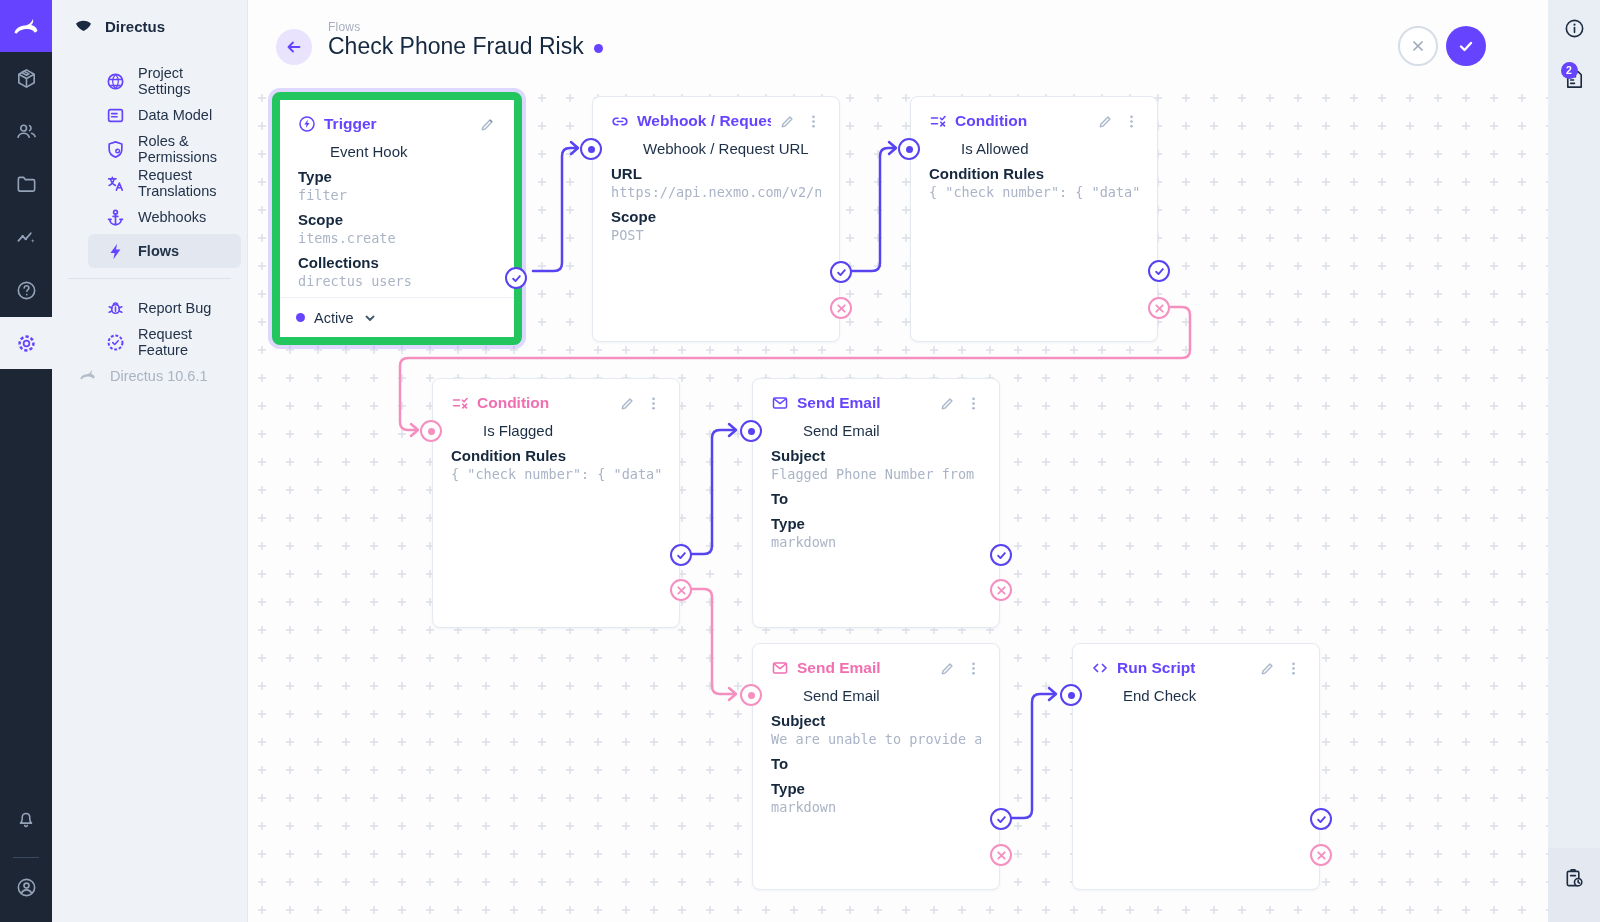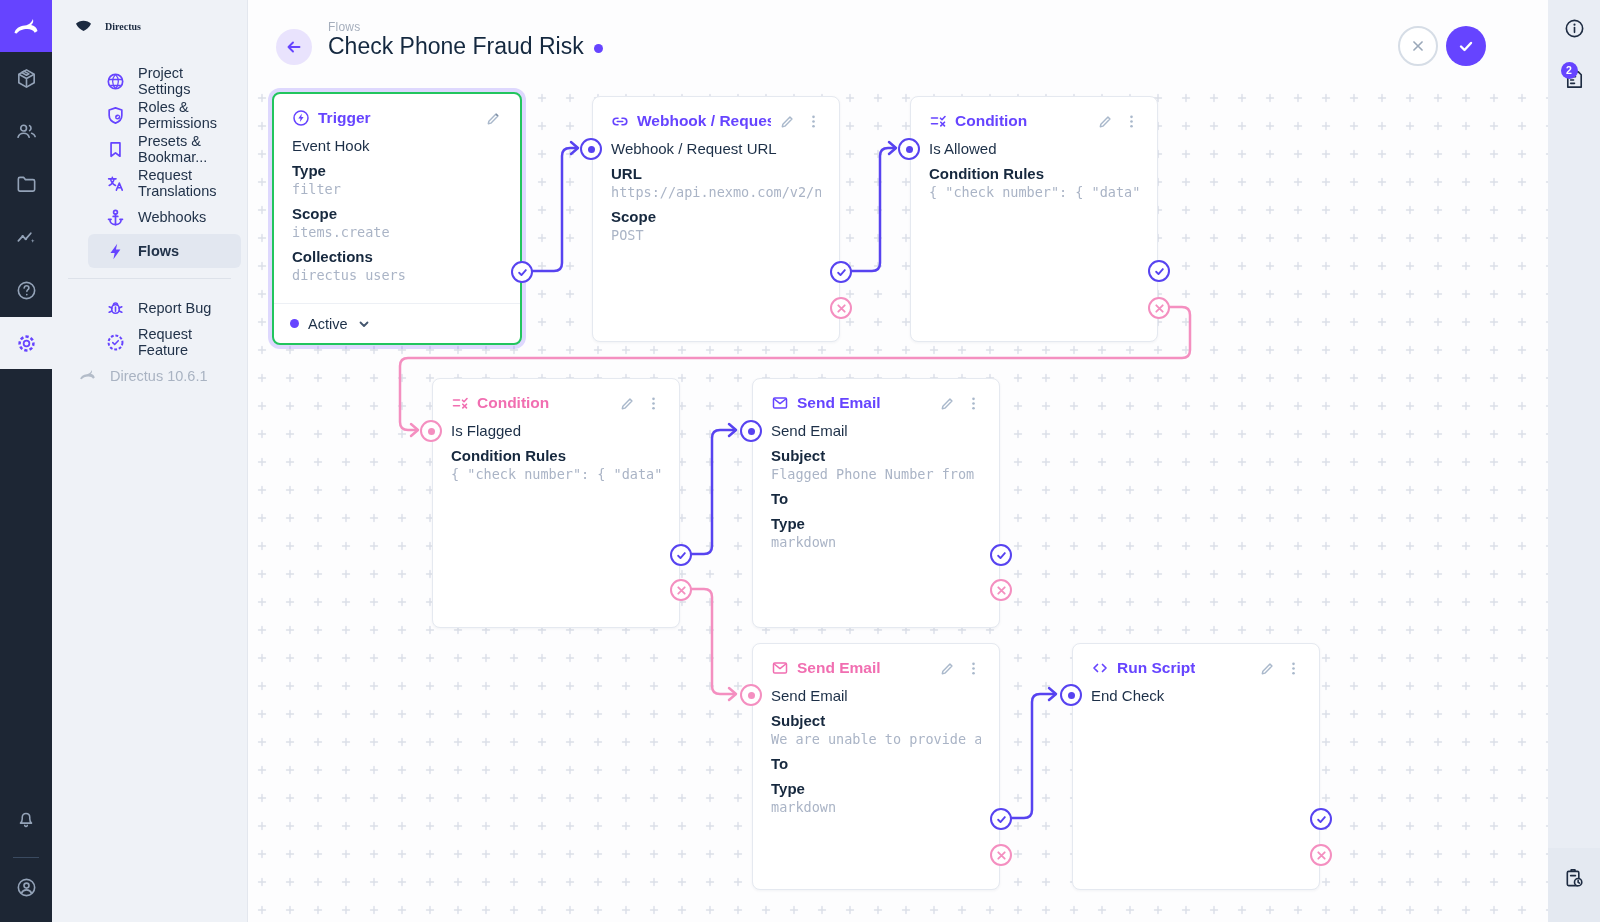--- a/index.html
+++ b/index.html
@@ -12,21 +12,21 @@
   .mod-icons { position:absolute; top:52px; left:0; width:52px; }
   .mod-btn { width:52px; height:53px; display:flex; align-items:center; justify-content:center; color:#94a3b8; cursor:pointer; }
   .mod-btn svg { display:block; }
   .settings-slot { position:absolute; top:317px; left:0; width:52px; height:52px; background:#eff2f7; display:flex; align-items:center; justify-content:center; color:#6644ff; cursor:pointer; }
   .rail-bottom { position:absolute; left:0; bottom:0; width:52px; display:flex; flex-direction:column; align-items:center; padding-bottom:18px; }
   .rail-divider { width:26px; height:1px; background:#3a4a60; margin:12px 0; }
 
   
   .sidebar { position:relative; width:196px; height:100%; background:#eff2f7; flex:0 0 196px; border-right:1px solid #e3e7ee; z-index:9; }
   .project-row { height:52px; display:flex; align-items:center; gap:12px; padding-left:22px; }
-  .project-name { font-size:10px; font-weight:700; color:#1b2a40;font-family:Liberation Serif, serif; }
+  .project-name { font-size:15px; font-weight:700; color:#1b2a40; }
   .nav-list { list-style:none; padding-top:12px;padding-left:28px; }
   .nav-item { height:34px; display:flex; align-items:center; gap:13px; padding:0 10px 0 18px; margin:0 6px 0 8px; border-radius:6px; color:#22334a; font-size:14.5px; cursor:pointer; }
   .nav-item .nicon { width:19px; height:19px; color:#6644ff; flex:0 0 19px; display:flex; align-items:center; justify-content:center; }
   .nav-item.active { background:#e2e7f0; font-weight:600; }
   .side-divider { height:1px; background:#dde2ea; margin:10px 16px; }
   .version-row { height:34px; display:flex; align-items:center; gap:13px; padding-left:18px; margin:0 6px 0 8px; color:#a9b3c2; font-size:14.5px;text-align:right; }
   .version-row .nicon { color:#b3bcc9; }
 
   
   .canvas { position:relative; flex:1 1 auto; height:100%; background:#fdfdfe; overflow:hidden; }
@@ -40,29 +40,29 @@
   .hdr-actions { position:absolute; right:62px; top:26px; display:flex; gap:8px; }
   .circle-btn { width:40px; height:40px; border-radius:50%; display:flex; align-items:center; justify-content:center; cursor:pointer; }
   .btn-discard { background:#fff; border:2px solid #d6dde6; color:#9aa8b9; }
   .btn-save { background:#6644ff; color:#fff; }
 
   
   .lines-svg { position:absolute; left:0; top:0; z-index:1; pointer-events:none; }
 
   
   .node { position:absolute; background:#fff; border:1px solid #e5e9f0; border-radius:8px; box-shadow:0 1px 3px rgba(25,45,75,.05); padding:15px 18px; cursor:grab; }
-  .node.trigger-node { border:2px solid #22c55e; box-shadow:0 0 0 4px rgba(102,68,255,.20); }
+  .node.trigger-node { border:8px solid #22c55e; box-shadow:0 0 0 4px rgba(102,68,255,.20); }
   .node-head { display:flex; align-items:center; gap:8px; margin-bottom:10px; }
   .node-title { font-size:15.5px; font-weight:700; color:#6644ff; white-space:nowrap; overflow:hidden; flex:1 1 auto; display:flex; align-items:center; gap:8px; min-width:0; }
   .node-title .ticon { flex:0 0 auto; display:flex; }
   .node-title .ttext { overflow:hidden; white-space:nowrap; }
   .node.pink .node-title { color:#f16eb1; }
   .head-tools { display:flex; align-items:center; gap:10px; color:#a9b8cb; flex:0 0 auto; }
   .head-tools span { display:flex; cursor:pointer; }
-  .n-line1 { font-size:15px; color:#1c2f47; margin-bottom:2px; white-space:nowrap; overflow:hidden; }
+  .n-line1 { font-size:15px; color:#1c2f47; margin-bottom:2px; white-space:nowrap; overflow:hidden;margin-left:32px; }
   .n-label { font-size:15px; font-weight:600; color:#16283e; margin-top:8px; white-space:nowrap; overflow:hidden; }
   .n-value { font-family:"DejaVu Sans Mono", monospace; font-size:13.5px; color:#aab4c6; margin-top:2px; white-space:nowrap; overflow:hidden; }
   .node-footer { position:absolute; left:0; right:0; bottom:0; height:40px; border-top:1px solid #edf0f5; display:flex; align-items:center; gap:9px; padding:0 16px; cursor:pointer; }
   .status-dot { width:9px; height:9px; border-radius:50%; background:#6644ff; }
   .status-text { font-size:14.5px; color:#1c2f47; font-weight:500; }
   .node-footer svg { color:#44566e; }
 
   
   .conn { position:absolute; width:22px; height:22px; border-radius:50%; background:#fff; border:2px solid #5743f0; display:flex; align-items:center; justify-content:center; z-index:2; cursor:crosshair; }
   .conn.reject { border-color:#f48fc0; color:#f48fc0; }
@@ -161,35 +161,36 @@
             <svg width="19" height="19" viewBox="0 0 18 18" fill="none" stroke="currentColor" stroke-width="1.6">
               <circle cx="9" cy="9" r="6.8"></circle>
               <path d="M2.6 7h12.8M4 12.7h10" stroke-width="1.4"></path>
               <path d="M9 2.2c-3.6 3.8-3.6 9.8 0 13.6M9 2.2c3.6 3.8 3.6 9.8 0 13.6" stroke-width="1.2"></path>
             </svg>
           </span>
         <span>Project Settings</span>
       </li>
       <li class="nav-item">
         <span class="nicon">
+            <svg width="19" height="19" viewBox="0 0 18 18" fill="none" stroke="currentColor" stroke-width="1.6" stroke-linecap="round">
+              <rect x="2.5" y="3.5" width="13" height="11" rx="1.6"></rect>
+              <path d="M5.4 7.2h5M5.4 10.2h5"></path>
+            </svg>
+          </span>
+        <span>Data Model</span>
+      </li>
+      <li class="nav-item">
+        <span class="nicon">
             <svg width="19" height="19" viewBox="0 0 18 18" fill="none" stroke="currentColor" stroke-width="1.6" stroke-linejoin="round">
               <path d="M9 1.8l6 2v5c0 3.6-2.5 6.2-6 7.4-3.5-1.2-6-3.8-6-7.4v-5l6-2z"></path>
               <circle cx="11" cy="10.5" r="2.4" fill="currentColor" stroke="none"></circle>
               <path d="M10.2 10.3l.6.6 1.2-1.2" stroke="#eff2f7" stroke-width="1.1"></path>
             </svg>
           </span>
         <span>Roles &amp; Permissions</span>
-      </li>
-      <li class="nav-item">
-        <span class="nicon">
-            <svg width="19" height="19" viewBox="0 0 18 18" fill="none" stroke="currentColor" stroke-width="1.6" stroke-linejoin="round">
-              <path d="M4.8 2.8h8.4v12.6L9 12.2l-4.2 3.2V2.8z"></path>
-            </svg>
-          </span>
-        <span>Presets &amp; Bookmar...</span>
       </li>
       <li class="nav-item">
         <span class="nicon">
             <svg width="19" height="19" viewBox="0 0 18 18" fill="none" stroke="currentColor" stroke-width="1.5" stroke-linecap="round" stroke-linejoin="round">
               <path d="M2.5 4.6h7M6 3v1.6M4.3 4.6c.5 2.8 2.6 5.2 4.7 6.3M7.7 4.6C7.2 7.4 5.1 9.8 3 10.9"></path>
               <path d="M9.8 15.3l2.8-6.8 2.8 6.8M10.8 13h3.8"></path>
             </svg>
           </span>
         <span>Request Translations</span>
       </li>

